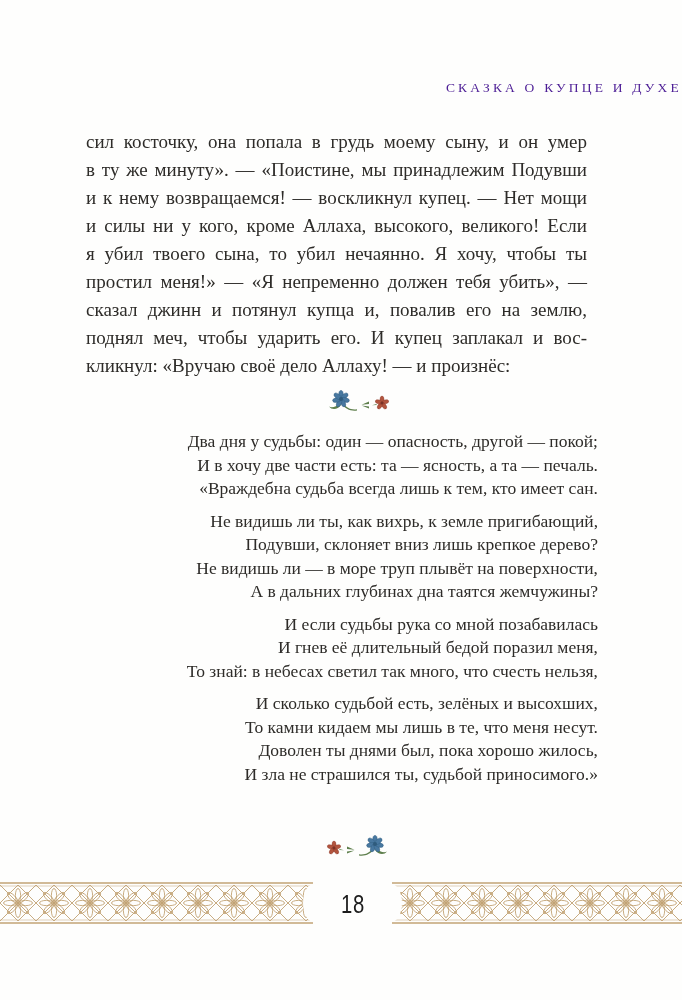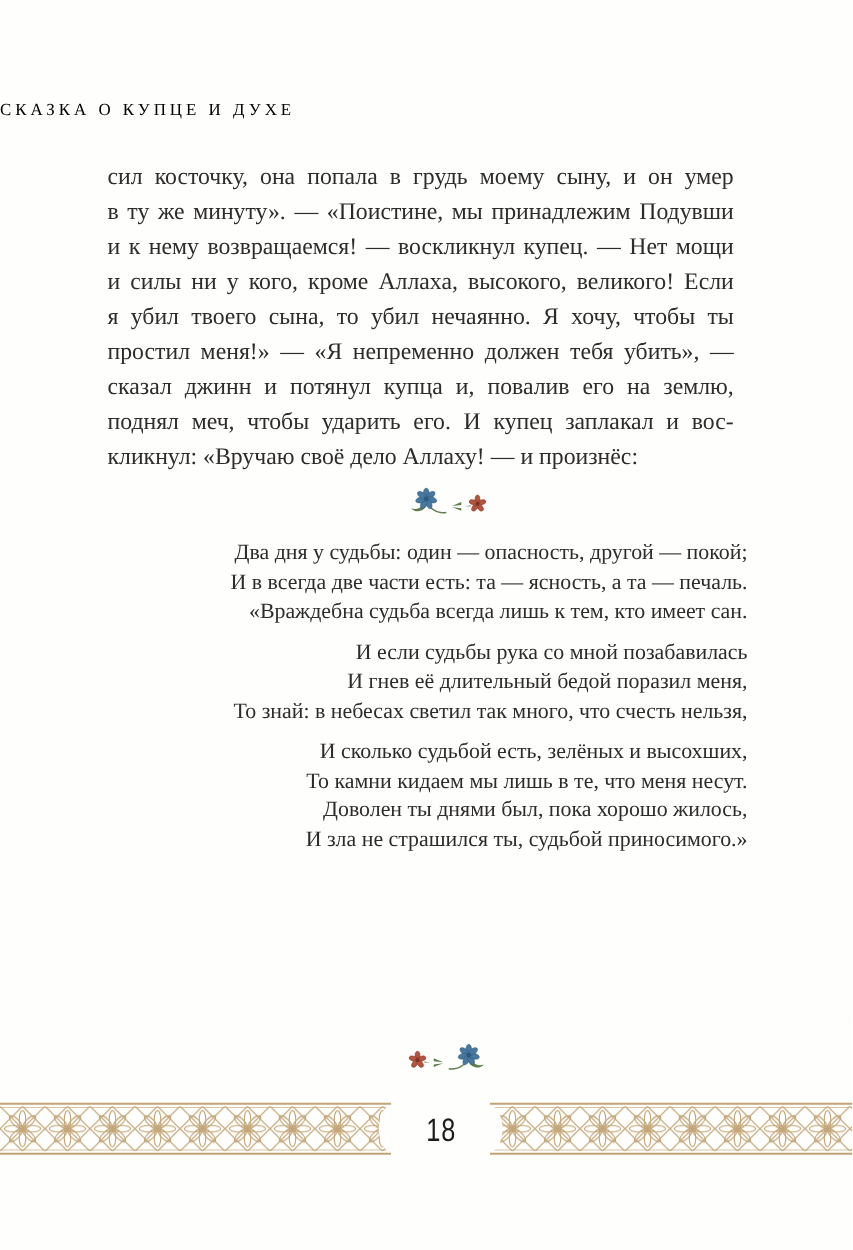--- a/index.html
+++ b/index.html
@@ -6,23 +6,23 @@
   .page {
     position: relative;
     width: 682px; height: 1000px;
     background: #fefefd;
     font-family: "Liberation Serif", "DejaVu Serif", serif;
     color: #2e2c29;
     overflow: hidden;
   }
   .running-head {
     position: absolute; top: 80px; left: 0; width: 682px;
-    text-align: left;
+    text-align: right;
     font-size: 13.5px; letter-spacing: 3.2px;
-    color: #000000;
+    color: #4c1d95;
   }
   .body-text {
     position: absolute; left: 86px; top: 128px; width: 501px;
     font-size: 19px; line-height: 28px;
   }
   .bline {
     text-align: justify;
     text-align-last: justify;
     white-space: normal;
   }
@@ -96,22 +96,29 @@
       </g>
       <circle cx="54" cy="13" r="1.6" fill="#7a3226"></circle>
     </svg>
   </div>
 
   <div class="poem">
 
   <div class="stanza">
 
       <div class="pline">Два дня у судьбы: один — опасность, другой — покой;</div>
-        <div class="pline">И в всегда две части есть: та — ясность, а та — печаль.</div>
+        <div class="pline">И в хочу две части есть: та — ясность, а та — печаль.</div>
         <div class="pline">«Враждебна судьба всегда лишь к тем, кто имеет сан.</div>
+      </div>
+      <div class="stanza">
+
+      <div class="pline">Не видишь ли ты, как вихрь, к земле пригибающий,</div>
+        <div class="pline">Подувши, склоняет вниз лишь крепкое дерево?</div>
+        <div class="pline">Не видишь ли — в море труп плывёт на поверхности,</div>
+        <div class="pline">А в дальних глубинах дна таятся жемчужины?</div>
       </div>
       <div class="stanza">
 
       <div class="pline">И если судьбы рука со мной позабавилась</div>
         <div class="pline">И гнев её длительный бедой поразил меня,</div>
         <div class="pline">То знай: в небесах светил так много, что счесть нельзя,</div>
       </div>
       <div class="stanza">
 
       <div class="pline">И сколько судьбой есть, зелёных и высохших,</div>

